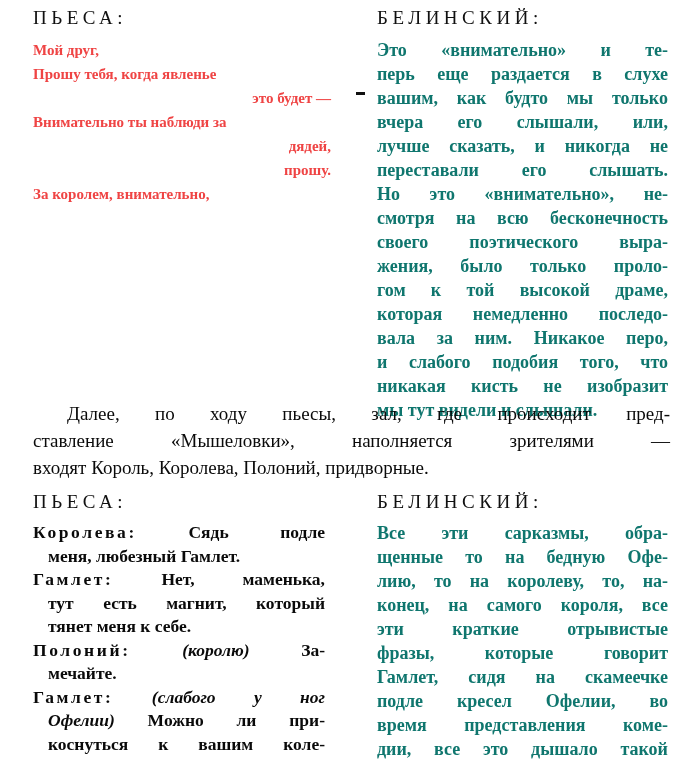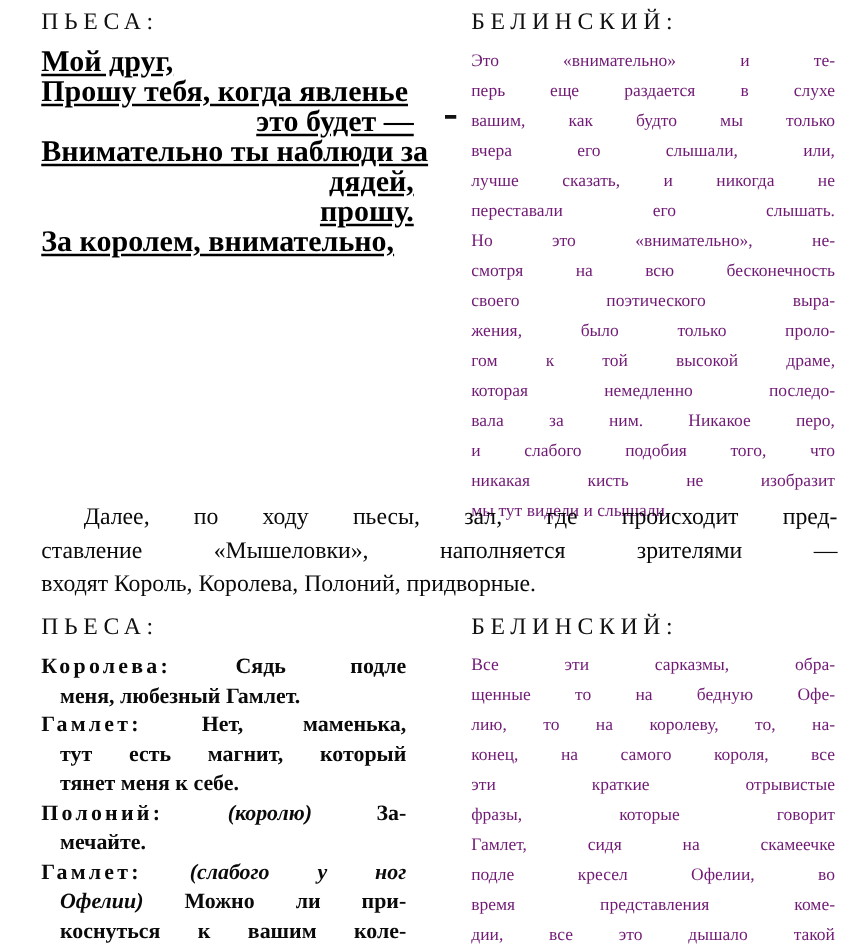--- a/index.html
+++ b/index.html
@@ -31,41 +31,40 @@
     font-weight: 400;
     letter-spacing: 4.5px;
     white-space: nowrap;
     line-height: 1;
     color: #111;
   }
 
   .verse {
     position: absolute;
     font-family: "Liberation Serif", "DejaVu Serif", serif;
-    font-size: 24px;
+    font-size: 15px;
     font-weight: 700;
     line-height: 24px;
-    color: #000000;
-    text-decoration: underline;
+    color: #ef4444;
   }
   .verse .ln {
     display: block;
     white-space: nowrap;
   }
   .verse .ln.right {
     text-align: right;
   }
 
   .prose {
     position: absolute;
     font-family: "Liberation Serif", "DejaVu Serif", serif;
-    font-size: 14px;
-    font-weight: 400;
+    font-size: 18px;
+    font-weight: 700;
     line-height: 24px;
-    color: #701a75;
+    color: #0f766e;
     text-align: justify;
   }
   .prose .ln {
     display: block;
     text-align: justify;
     text-align-last: justify;
     white-space: nowrap;
   }
   .prose .ln.last {
     text-align-last: left;

